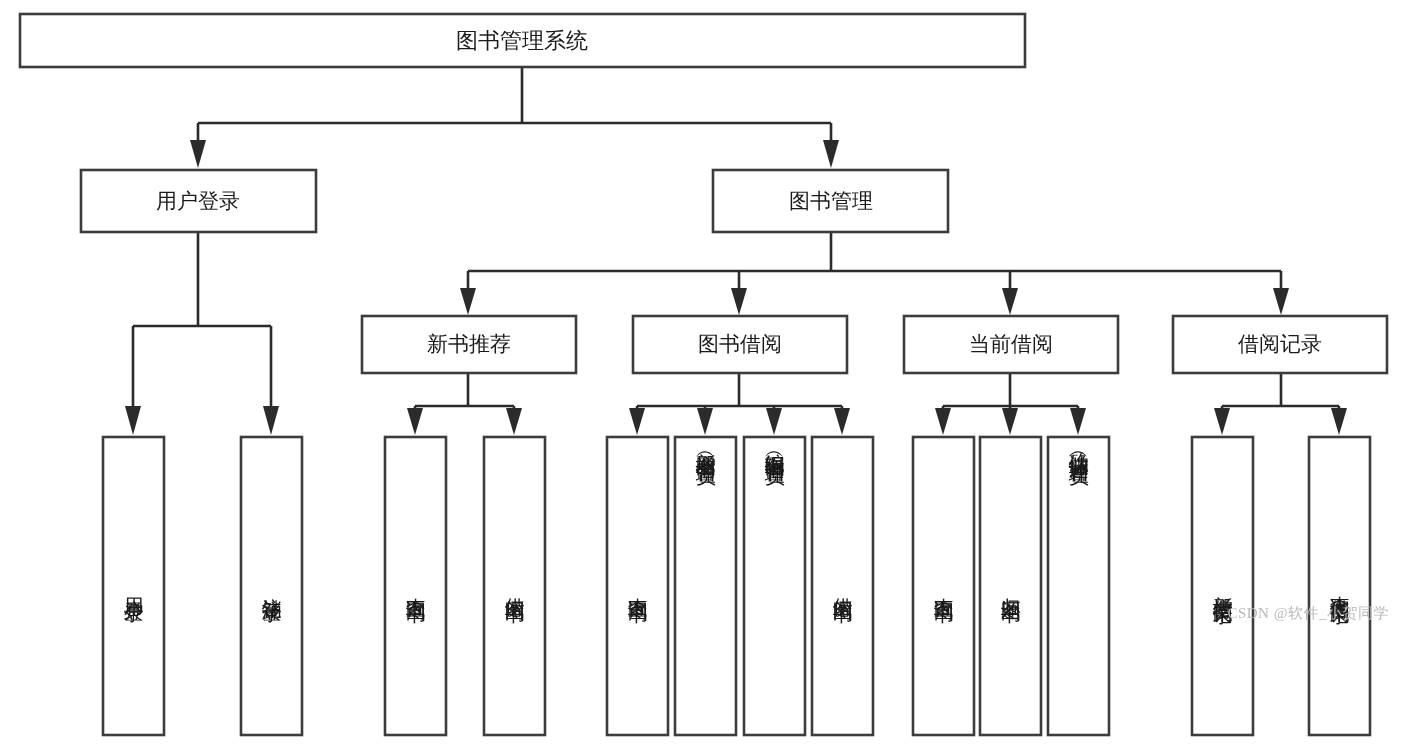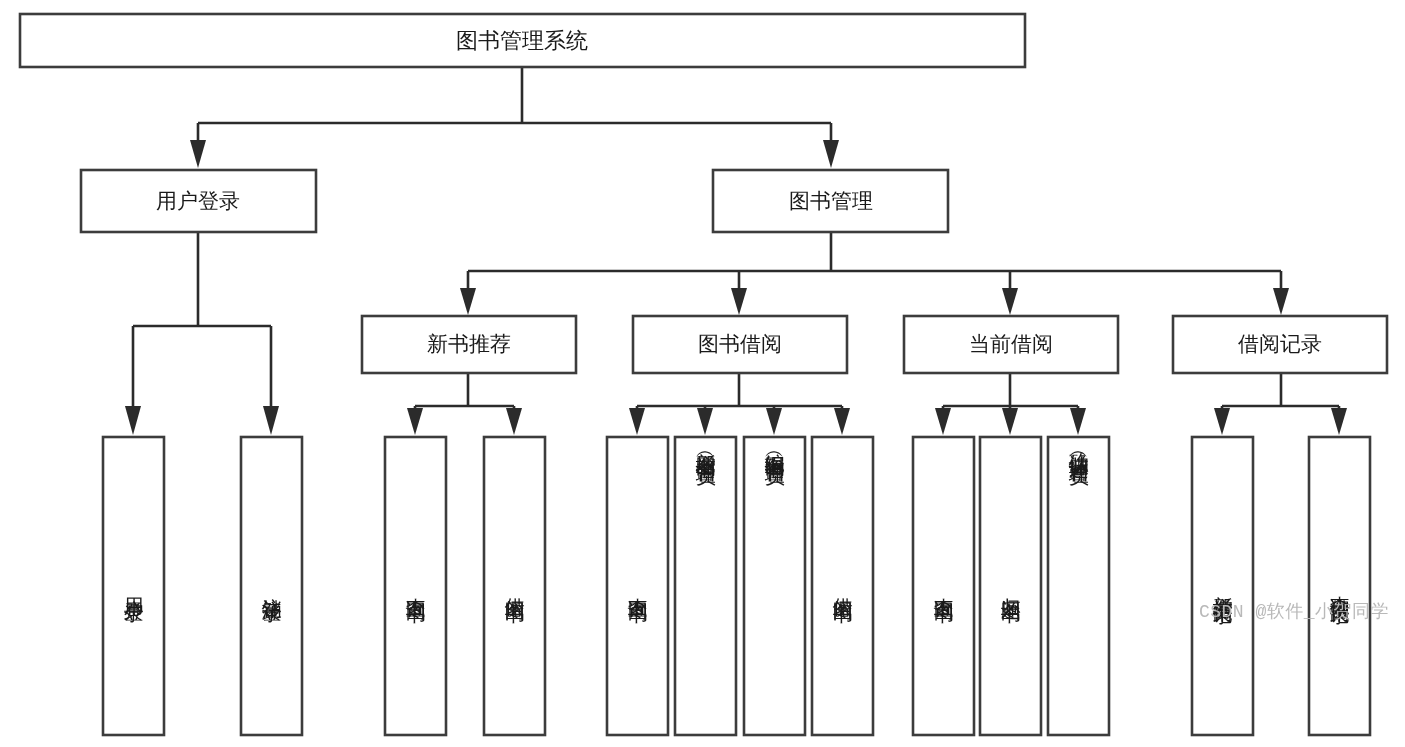--- a/index.html
+++ b/index.html
@@ -70,22 +70,22 @@
     line-height: 1.08;
     color: #1a1a1a;
     letter-spacing: 2px;
     white-space: nowrap;
     text-align: center;
   }
   .watermark {
     position: absolute;
     right: 16px;
     bottom: 6px;
-    font-family: Liberation Mono, monospace;
-    font-size: 18px;
+    font-family: Liberation Serif, serif;
+    font-size: 15px;
     color: #b9b9b9;
     letter-spacing: 0.5px;
     user-select: none;
   }
 </style>
 </head>
 <body>
 
 <div id="diagram-root">
 

